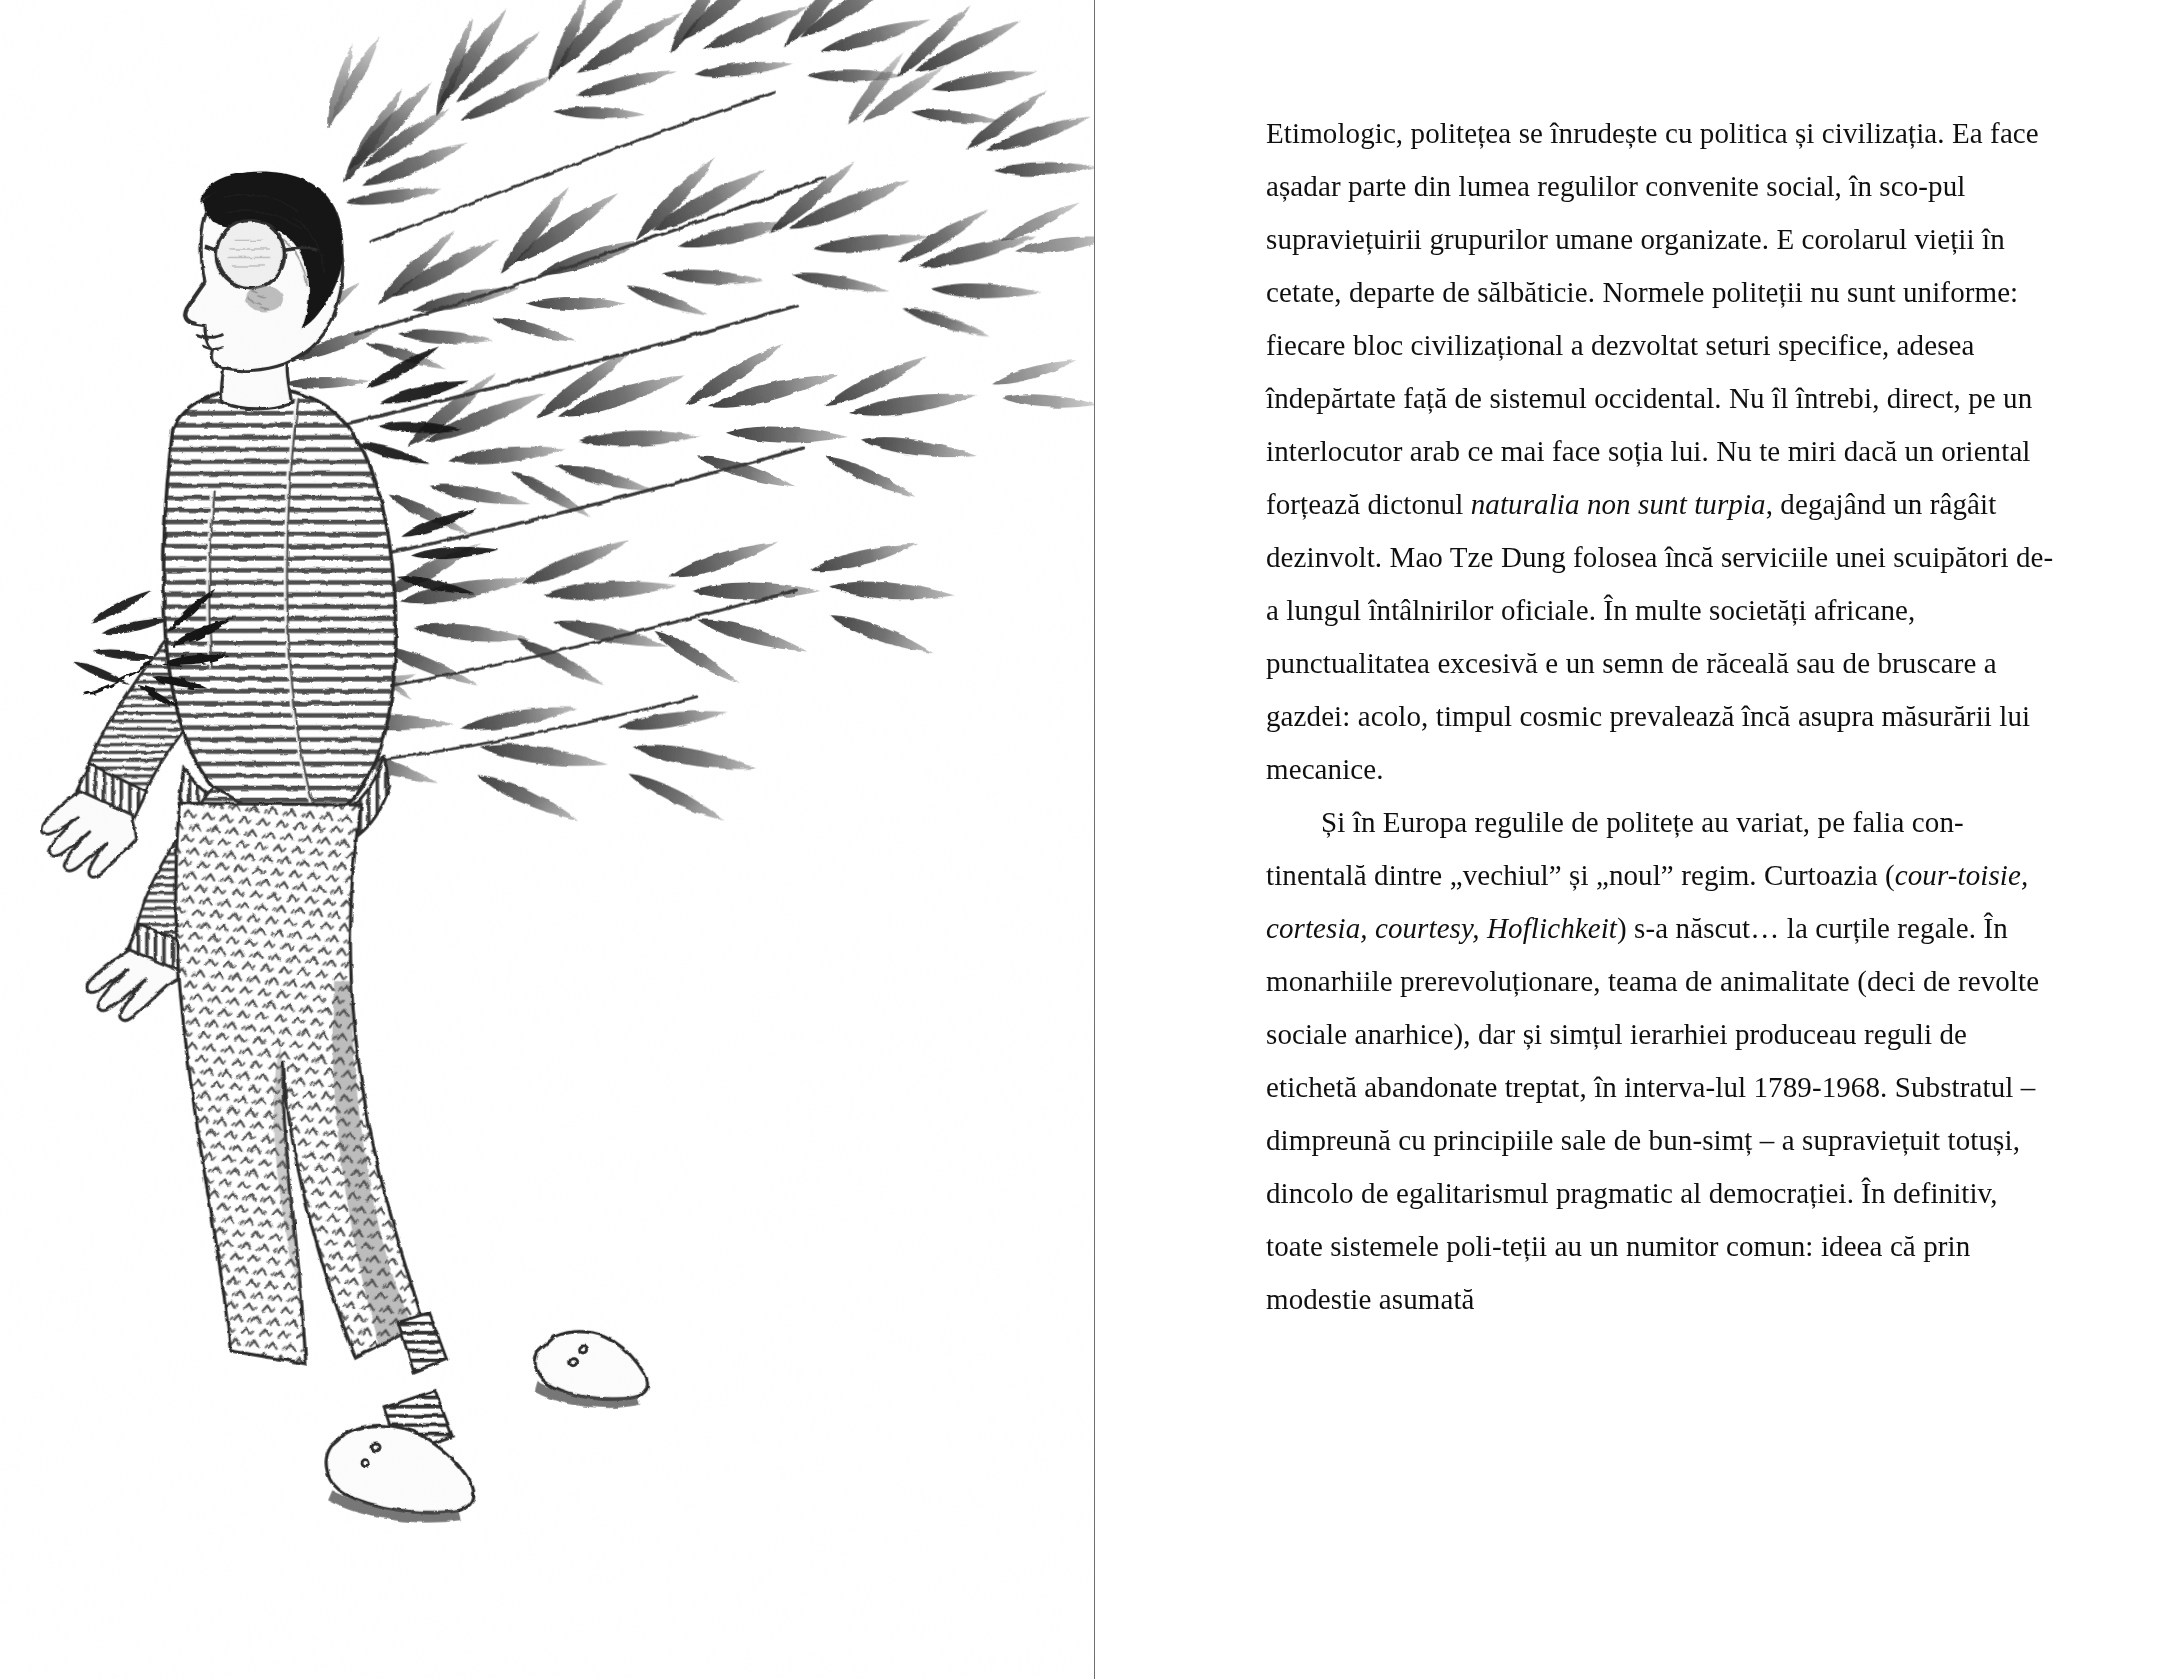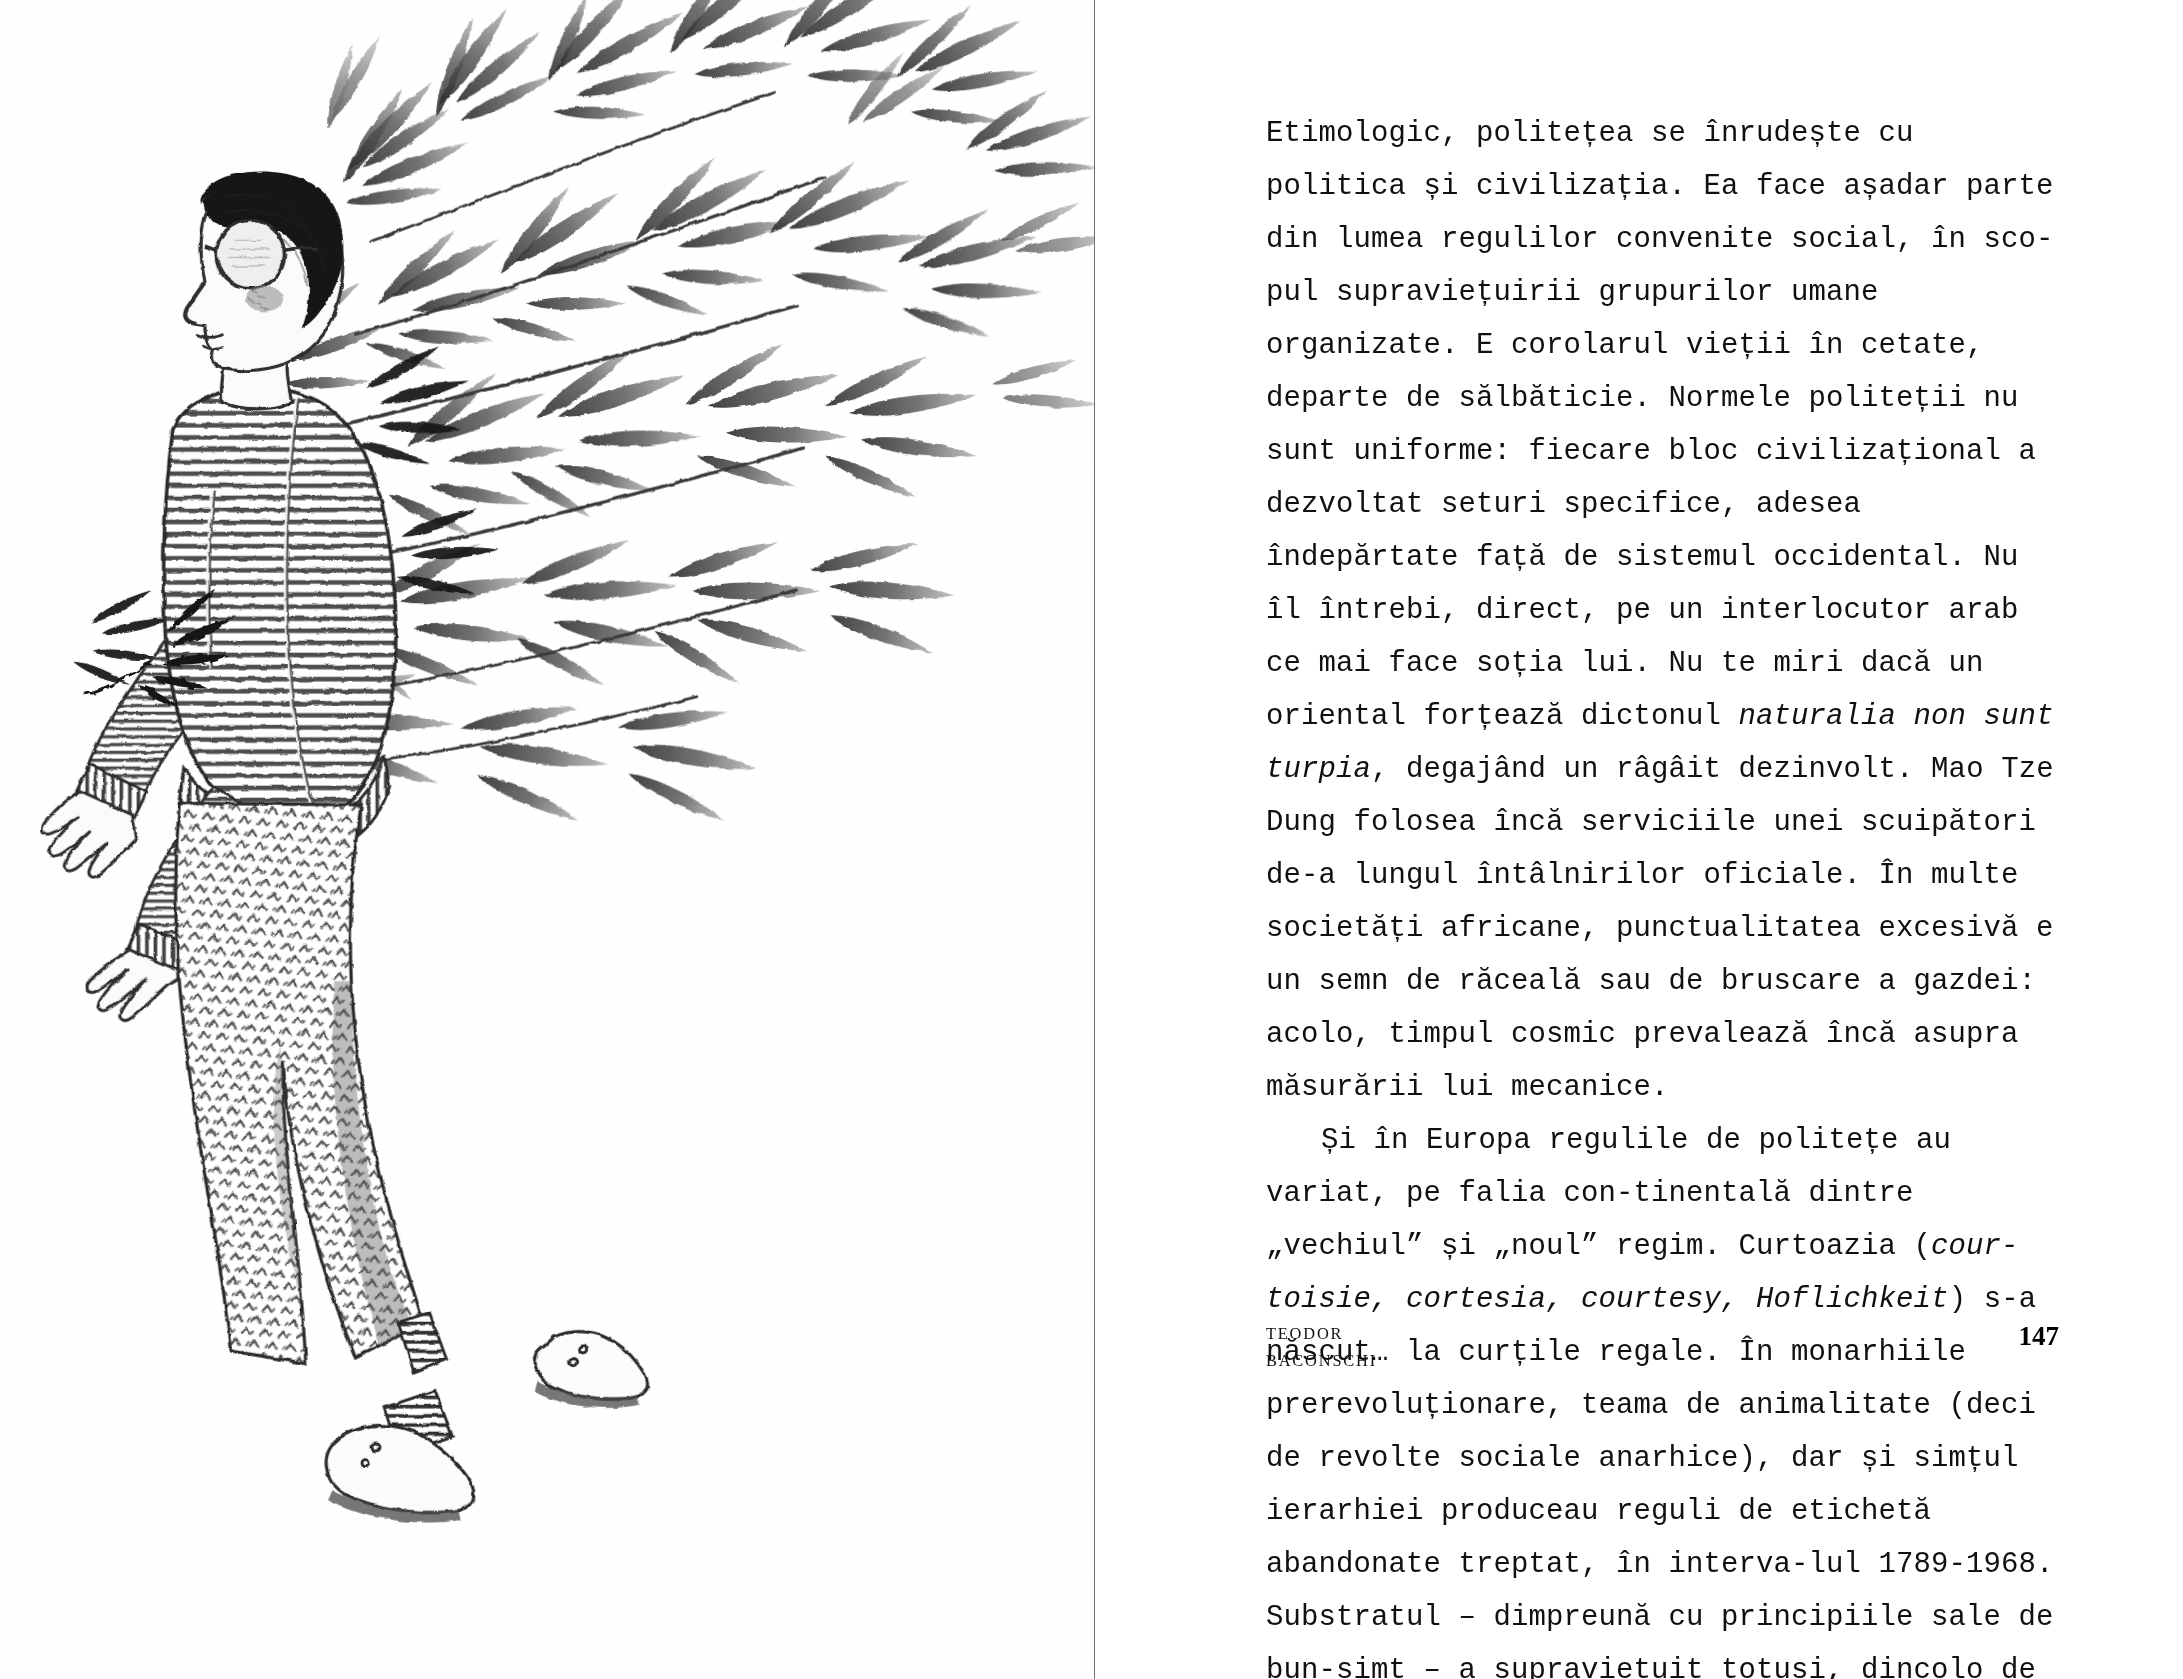--- a/index.html
+++ b/index.html
@@ -73,21 +73,21 @@
     font-family: "Liberation Serif", serif;
     font-weight: bold;
     font-size: 25px;
     letter-spacing: 2.8px;
     color: #0b0b0b;
     margin: 0 0 61px 0;
     line-height: 1.1;
   }
 
   .body-par {
-    font-family: Liberation Mono, monospace;
+    font-family: Liberation Serif, serif;
     font-size: 29px;
     line-height: 53px;
     color: #101010;
     margin: 0;
     text-align: left;
     white-space: pre-wrap;
     letter-spacing: 0.1px;
   }
   .body-par + .body-par { margin-top: 0; }
   .par-indent { text-indent: 55px; }
@@ -657,24 +657,17 @@
 
     <div class="text-column">
 
 
       <p class="body-par"><span>Etimologic, politețea se înrudește cu politica și civilizația. Ea face așadar parte din lumea regulilor convenite social, în sco-pul supraviețuirii grupurilor umane organizate. E corolarul vieții în cetate, departe de sălbăticie. Normele politeții nu sunt uniforme: fiecare bloc civilizațional a dezvoltat seturi specifice, adesea îndepărtate față de sistemul occidental. Nu îl întrebi, direct, pe un interlocutor arab ce mai face soția lui. Nu te miri dacă un oriental forțează dictonul </span><span class="it">naturalia non sunt turpia</span><span>, degajând un râgâit dezinvolt. Mao Tze Dung folosea încă serviciile unei scuipători de-a lungul întâlnirilor oficiale. În multe societăți africane, punctualitatea excesivă e un semn de răceală sau de bruscare a gazdei: acolo, timpul cosmic prevalează încă asupra măsurării lui mecanice.</span></p>
 
       <p class="body-par par-indent"><span>Și în Europa regulile de politețe au variat, pe falia con-tinentală dintre „vechiul” și „noul” regim. Curtoazia (</span><span class="it">cour-toisie, cortesia, courtesy, Hoflichkeit</span><span>) s-a născut… la curțile regale. În monarhiile prerevoluționare, teama de animalitate (deci de revolte sociale anarhice), dar și simțul ierarhiei produceau reguli de etichetă abandonate treptat, în interva-lul 1789-1968. Substratul – dimpreună cu principiile sale de bun-simț – a supraviețuit totuși, dincolo de egalitarismul pragmatic al democrației. În definitiv, toate sistemele poli-teții au un numitor comun: ideea că prin modestie asumată</span></p>
 
     </div>
 
-    <div class="footer">
-      <div class="running-head">
-        <div>TEODOR</div>
-        <div>BACONSCHI</div>
-      </div>
-      <div class="folio">147</div>
-    </div>
 
   </div>
 
 </div>
 
 
 </body></html>

